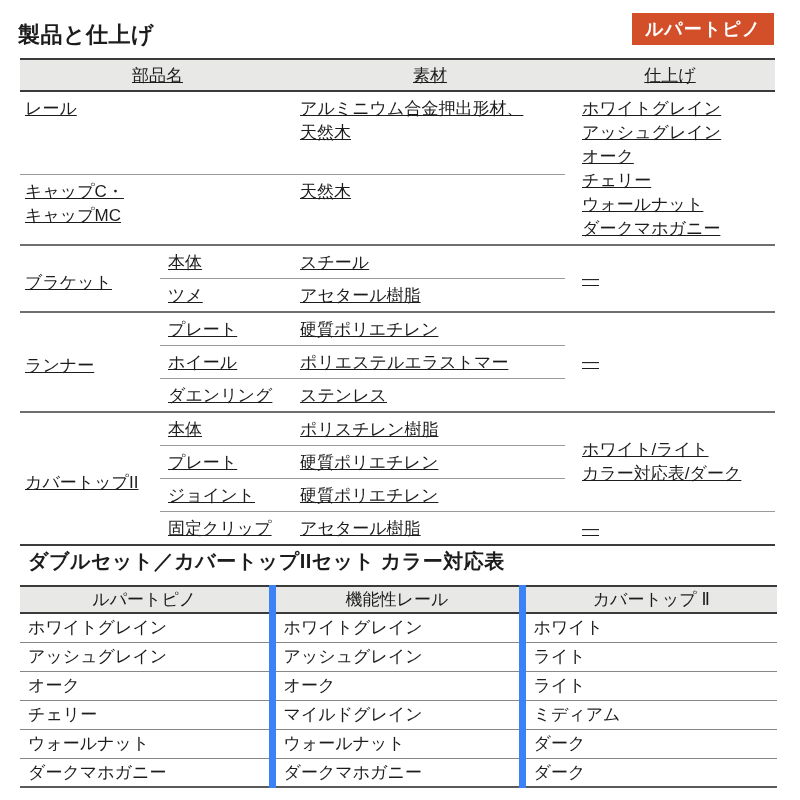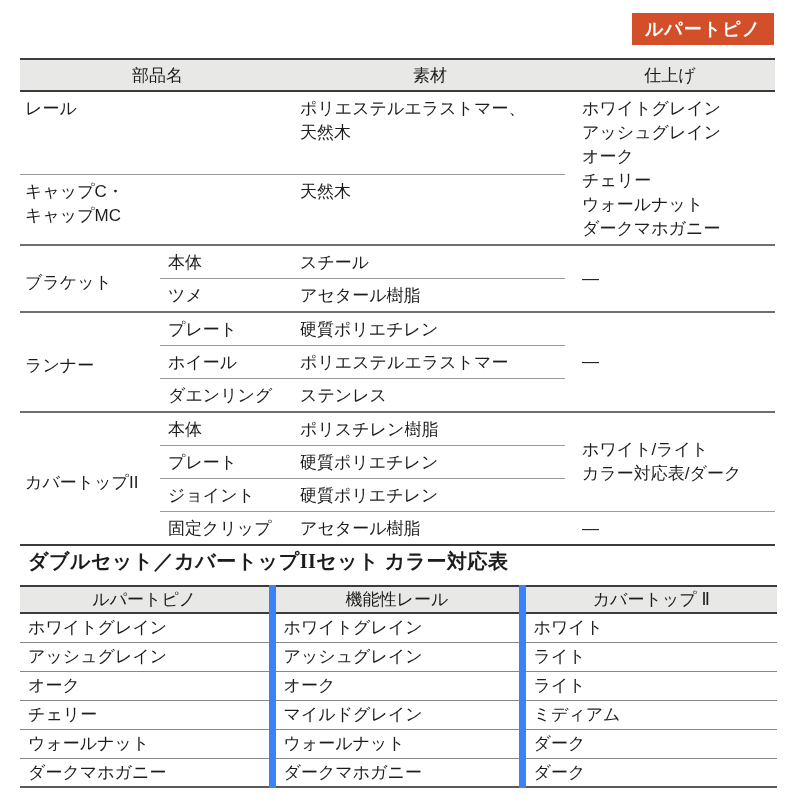--- a/index.html
+++ b/index.html
@@ -27,41 +27,41 @@
   }
 
   
   table { border-collapse: collapse; table-layout: fixed; }
   .t1 {
     position: absolute; left: 20px; top: 58px;
     width: 755px;
     border-bottom: 2px solid #3b3b3b;
     font-size: 17px;
   }
-  .t1 th, .t1 td { font-weight: normal; text-align: left; vertical-align: top; }
+  .t1 th, .t1 td { font-weight: normal; text-align: left; vertical-align: top; text-decoration: underline; }
   .t1 thead th {
     background: #e8e8e7;
     border-top: 2px solid #3b3b3b;
     border-bottom: 2px solid #3b3b3b;
     height: 32px; text-align: center; vertical-align: middle;
     font-size: 17px;
   }
   .t1 td { padding: 5px 4px 3px 5px; line-height: 24px; }
   .t1 td.sub   { padding-left: 8px; margin-top: 15px; }
   .t1 td.fin   { padding-left: 17px; }
   .t1 td.group { vertical-align: middle; padding-top: 8px; padding-bottom: 0; }
   .t1 td.mid   { vertical-align: middle; padding-top: 0; padding-bottom: 0; }
   .t1 tr.sub-line > td     { border-top: 1px solid #9a9a9a; }
   .t1 tr.section-line > td { border-top: 2px solid #6f6f6f; }
   .finish-list div { line-height: 24px; }
 
   
   .t2-title {
     position: absolute; left: 28px; top: 548px;
-    font-size: 20px; font-weight: bold; letter-spacing: 0.5px; font-family: Liberation Serif, serif;
+    font-size: 20px; font-weight: bold; letter-spacing: 0.5px;
   }
   .t2 {
     position: absolute; left: 20px; top: 585px;
     width: 757px;
     font-size: 17px;
     border-bottom: 2px solid #5a5a5a;
   }
   .t2 thead th {
     background: #e8e8e7;
     border-top: 2px solid #3b3b3b;
@@ -75,20 +75,21 @@
   }
   .t2 thead td, .t2 tr:first-child td { border-top: none; }
   .t2 .vline { border-left: 7px solid #3b82f6; }
   .t2 tbody tr:first-child td { border-top: none; }
 </style>
 </head>
 <body>
 
 <div class="page">
 
+  <h1 class="doc-title">製品と仕上げ</h1>
   <div class="badge">
     <span>ルパートピノ</span>
   </div>
 
   <table class="t1">
     <colgroup>
       <col style="width:140px">
         <col style="width:135px">
         <col style="width:270px">
         <col style="width:210px">
@@ -97,21 +98,21 @@
       <tr>
         <th colspan="2">部品名</th>
         <th>素材</th>
         <th>仕上げ</th>
       </tr>
     </thead>
     <tbody>
       <tr style="height:80px">
         <td colspan="2">レール</td>
         <td>
-          <div>ポリエステルエラストマー、</div>
+          <div>アルミニウム合金押出形材、</div>
           <div>天然木</div>
         </td>
         <td rowspan="2" class="fin finish-list">
           <div>ホワイトグレイン</div>
           <div>アッシュグレイン</div>
           <div>オーク</div>
           <div>チェリー</div>
           <div>ウォールナット</div>
           <div>ダークマホガニー</div>
         </td>

